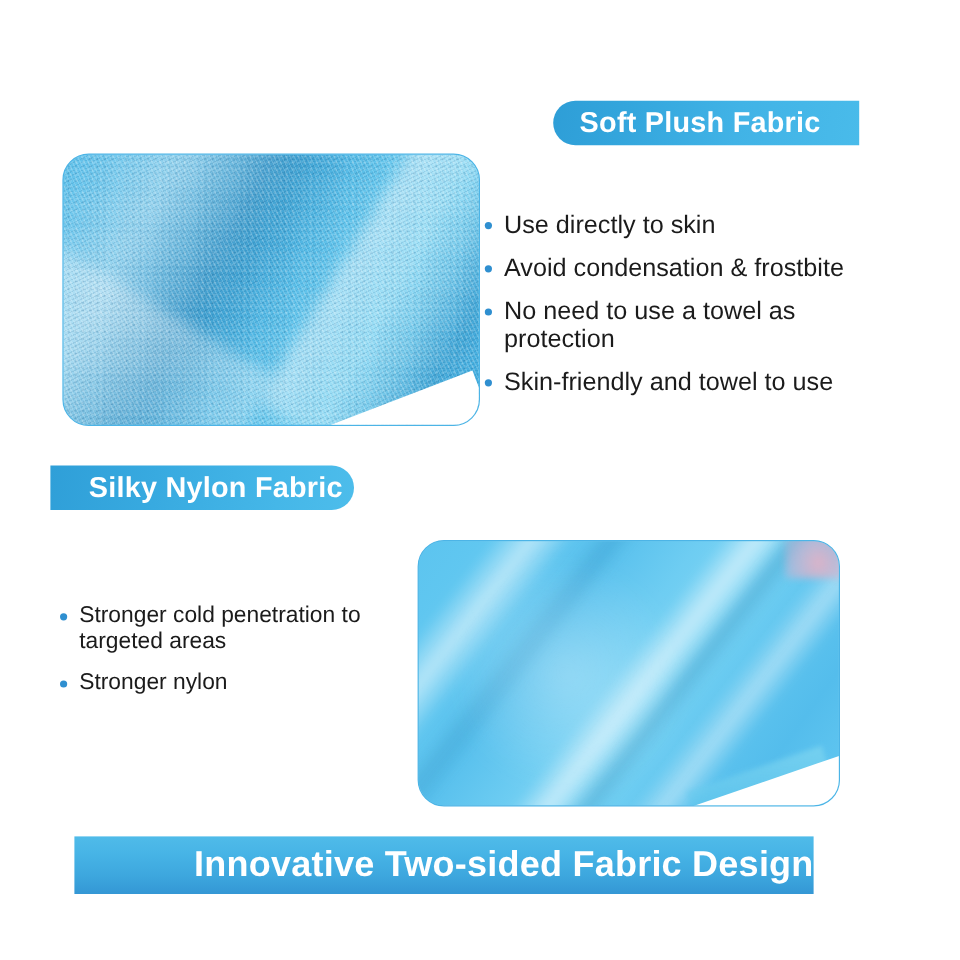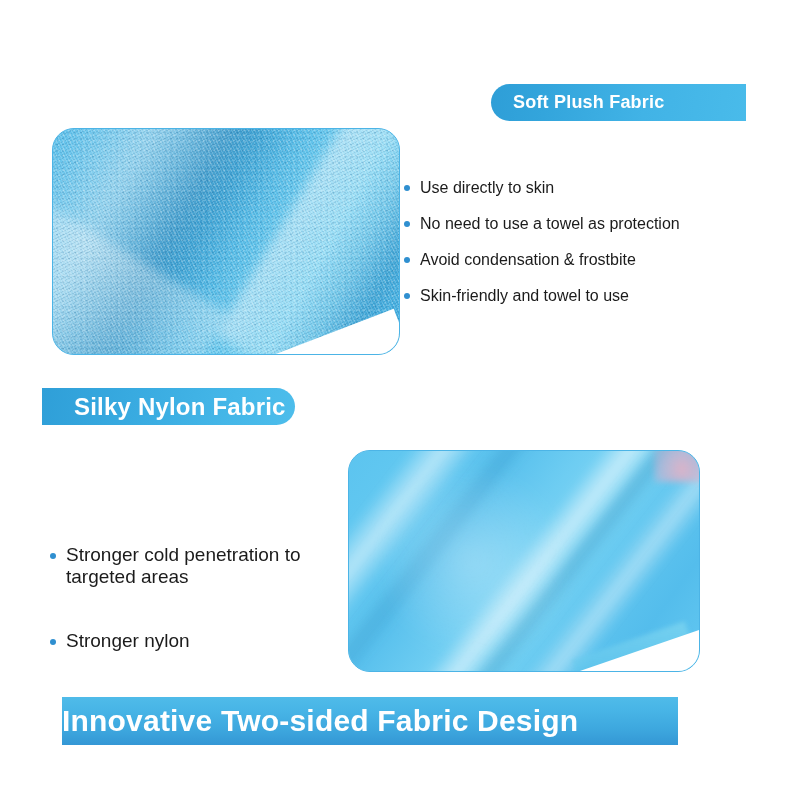--- a/index.html
+++ b/index.html
@@ -14,47 +14,47 @@
   
   .badge {
     position:absolute;
     display:flex; align-items:center;
     color:#ffffff;
     font-weight:700;
     letter-spacing:.2px;
     white-space:nowrap;
   }
   .badge-soft {
-    left:491px; top:84px; width:255px; height:37px;
+    left:461px; top:84px; width:255px; height:37px;
     padding-left:22px;
-    font-size:18px;
+    font-size:24px;
     border-radius:19px 0 0 19px;
     background:linear-gradient(100deg,#2e9ed7 0%,#33a5dc 22%,#41b3e6 60%,#49bbea 100%);
   }
   .badge-silky {
     left:42px; top:388px; width:253px; height:37px;
     padding-left:32px;
     font-size:24px;
     border-radius:0 19px 19px 0;
     background:linear-gradient(100deg,#2f9fd8 0%,#38aae0 35%,#45b7e8 75%,#4dbdeb 100%);
   }
 
   
   .bullets { position:absolute; }
   .bullets-right { left:404px; top:176px; width:330px; }
   .bullets-left  { left:50px;  top:502px; width:300px; }
   .bullet-item {
     position:relative;
     padding-left:16px;
     color:#1b1b1b;
-    font-size:16px;
+    font-size:21px;
     line-height:23px;
     margin-bottom:13px;
   }
-  .bullets-left .bullet-item { font-size:19px; line-height:22px; margin-bottom:12px;margin-top:42px; }
+  .bullets-left .bullet-item { font-size:19px; line-height:22px; margin-bottom:12px; }
   .bullet-dot {
     position:absolute; left:0; top:9px;
     width:6px; height:6px; border-radius:50%;
     background:#2f8fd0;
   }
 
   
   .photo {
     position:absolute;
     border:1.5px solid #4cb4e6;
@@ -170,21 +170,21 @@
     width:34%; height:12%;
     background:linear-gradient(200deg,rgba(120,210,240,.9),rgba(90,195,235,.5));
     transform:rotate(-19deg);
     filter:blur(2px);
   }
 
   
   .banner {
     position:absolute;
     left:62px; top:697px; width:616px; height:48px;
-    display:flex; align-items:center; justify-content:flex-start;
+    display:flex; align-items:center; justify-content:flex-end;
     background:linear-gradient(180deg,#4fbbe9 0%,#47b4e6 30%,#3da7de 68%,#3497d5 100%);
     color:#ffffff;
     font-size:30px;
     font-weight:700;
     letter-spacing:.2px;
     white-space:nowrap;
   }
 </style>
 </head>
 <body>
@@ -208,25 +208,25 @@
     </div>
   </div>
 
   <div class="bullets bullets-right">
     <div class="bullet-item">
       <span class="bullet-dot"></span>
       <span>Use directly to skin</span>
     </div>
     <div class="bullet-item">
       <span class="bullet-dot"></span>
+      <span>Avoid condensation &amp; frostbite</span>
+    </div>
+    <div class="bullet-item">
+      <span class="bullet-dot"></span>
       <span>No need to use a towel as protection</span>
-    </div>
-    <div class="bullet-item">
-      <span class="bullet-dot"></span>
-      <span>Avoid condensation &amp; frostbite</span>
     </div>
     <div class="bullet-item">
       <span class="bullet-dot"></span>
       <span>Skin-friendly and towel to use</span>
     </div>
   </div>
 
   <div class="badge badge-silky">
     <span>Silky Nylon Fabric</span>
   </div>

